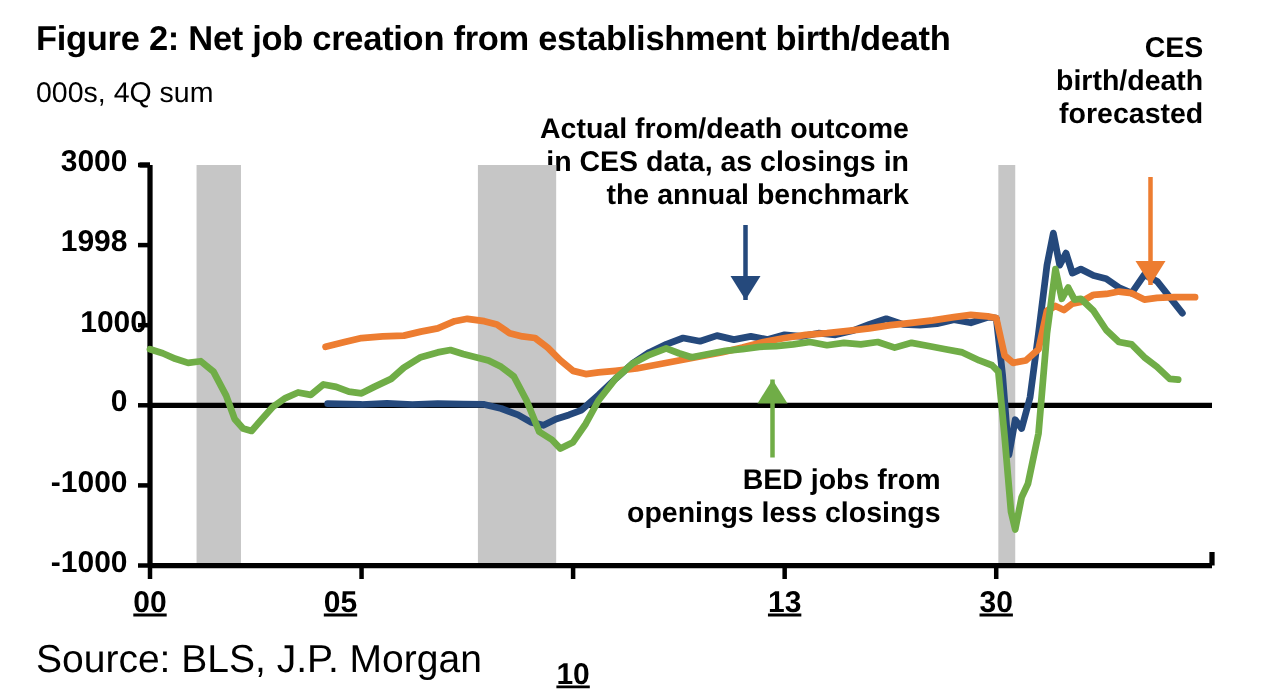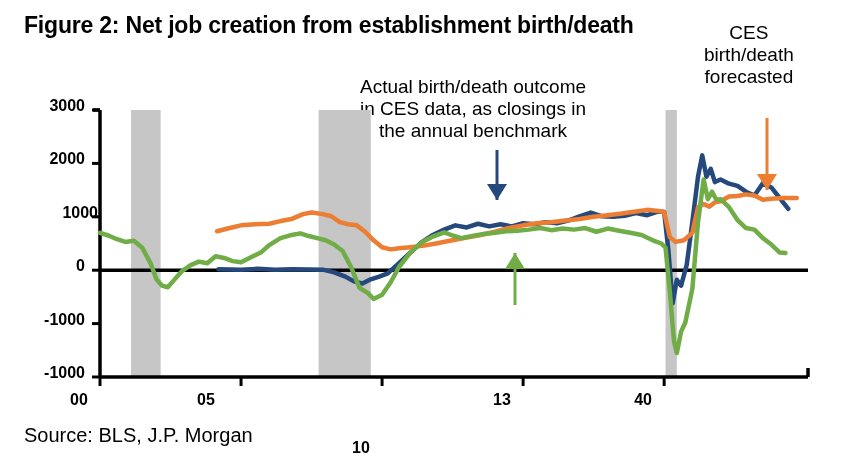--- a/index.html
+++ b/index.html
@@ -2,51 +2,56 @@
 <html><head>
 <meta charset="utf-8">
 <style>
   html,body{margin:0;padding:0;background:#ffffff;}
   body{width:852px;height:459px;position:relative;
        font-family:"Liberation Sans",sans-serif;color:#000;overflow:hidden;}
   #fig{position:absolute;left:0;top:0;width:852px;height:459px;}
   .title{position:absolute;left:24px;top:12px;font-size:23px;font-weight:bold;
          letter-spacing:-0.2px;white-space:nowrap;}
   .subtitle{position:absolute;left:24px;top:52px;font-size:19px;white-space:nowrap;}
-  .source{position:absolute;left:24px;top:424px;font-size:20px;white-space:nowrap;}
-  .anno{position:absolute;font-size:19px;font-weight:normal;text-align:center;
+  .source{position:absolute;left:24px;top:424px;font-size:26px;white-space:nowrap;}
+  .anno{position:absolute;font-size:19px;font-weight:bold;text-align:right;
         line-height:1.17;white-space:nowrap;}
   #anno-ces-actual{left:360px;top:76px;}
   #anno-ces-forecast{left:704px;top:22px;line-height:1.16;}
   #anno-bed{left:418px;top:310px;}
-  .tick-label{position:absolute;font-size:16px;font-weight:bold;}
+  .tick-label{position:absolute;font-size:20px;font-weight:bold;}
   .ylab{text-align:right;width:80px;}
-  .xlab{width:60px;}
+  .xlab{text-align:center;width:60px;text-decoration:underline;}
   svg{position:absolute;left:0;top:0;}
 </style>
 </head>
 <body>
 
 <div id="fig">
 
   <div class="title">Figure 2: Net job creation from establishment birth/death</div>
+  <div class="subtitle">000s, 4Q sum</div>
   <div class="source">Source: BLS, J.P. Morgan</div>
 
   <div class="anno" id="anno-ces-actual">
-    <div>Actual birth/death outcome</div>
+    <div>Actual from/death outcome</div>
     <div>in CES data, as closings in</div>
     <div>the annual benchmark</div>
   </div>
 
   <div class="anno" id="anno-ces-forecast">
     <div>CES</div>
     <div>birth/death</div>
     <div>forecasted</div>
   </div>
 
+  <div class="anno" id="anno-bed">
+    <div>BED jobs from</div>
+    <div>openings less closings</div>
+  </div>
 
   <svg id="plot" width="852" height="459">
       <rect x="131.02788844621267" y="110" width="29.617529880483346" height="267" fill="#C6C6C6"></rect>
       <rect x="318.60557768924383" y="110" width="52.18326693226851" height="267" fill="#C6C6C6"></rect>
       <rect x="665.5537848605585" y="110" width="11.282868525899062" height="267" fill="#C6C6C6"></rect>
       <line x1="100" y1="110" x2="100" y2="377" stroke="#000000" stroke-width="3.5"></line>
       <line x1="100" y1="377" x2="808" y2="377" stroke="#000000" stroke-width="3.5"></line>
       <line x1="100" y1="270.2" x2="808" y2="270.2" stroke="#000000" stroke-width="3.5"></line>
       <line x1="93" y1="110" x2="100" y2="110" stroke="#000000" stroke-width="3.5"></line>
       <line x1="808" y1="368" x2="808" y2="377" stroke="#000000" stroke-width="3.5"></line>
@@ -73,24 +78,24 @@
         <polygon points="757,174 777,174 767,190" fill="#ED7D31"></polygon>
       </g>
       <g>
         <line x1="515" y1="305" x2="515" y2="253" stroke="#70AD47" stroke-width="3"></line>
         <polygon points="505,269 525,269 515,253" fill="#70AD47"></polygon>
       </g>
     </svg>
 
   <div id="tick-labels">
       <div class="tick-label ylab" style="left: 5px; top: 97px;">3000</div>
-      <div class="tick-label ylab" style="left: 5px; top: 150.4px;">2000</div>
+      <div class="tick-label ylab" style="left: 5px; top: 150.4px;">1998</div>
       <div class="tick-label ylab" style="left: 18px; top: 203.8px;">1000</div>
       <div class="tick-label ylab" style="left: 5px; top: 257.2px;">0</div>
       <div class="tick-label ylab" style="left: 5px; top: 310.6px; text-align: right;">-1000</div>
       <div class="tick-label ylab" style="left: 5px; top: 364px;">-1000</div>
       <div class="tick-label xlab" style="left: 70px; top: 391px;">00</div>
       <div class="tick-label xlab" style="left: 197px; top: 391px;">05</div>
       <div class="tick-label xlab" style="left: 352.072px; top: 391px; margin-top: 48px;">10</div>
       <div class="tick-label xlab" style="left: 493.108px; top: 391px;">13</div>
-      <div class="tick-label xlab" style="left: 634.143px; top: 391px;">40</div>
+      <div class="tick-label xlab" style="left: 634.143px; top: 391px;">30</div>
     </div>
 </div>
 
 </body></html>

